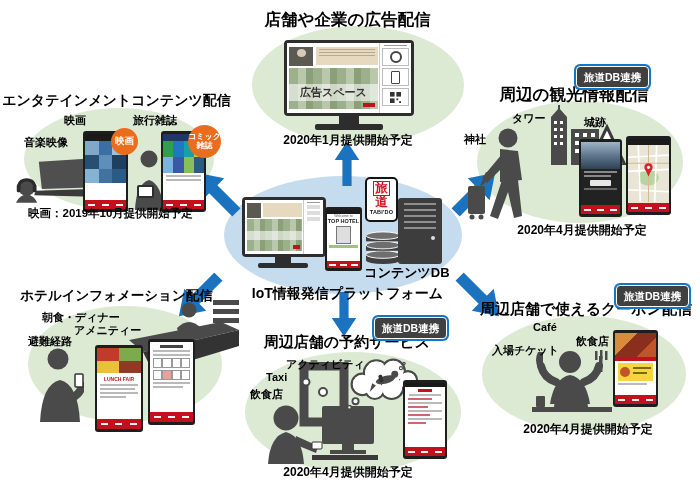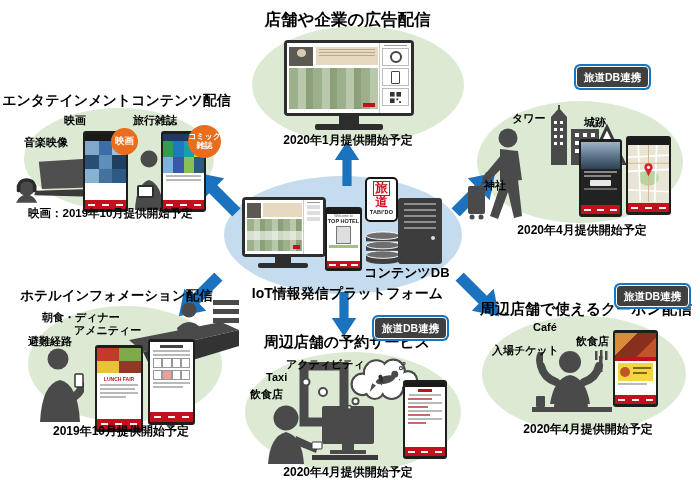--- a/index.html
+++ b/index.html
@@ -81,20 +81,21 @@
     <div class="scr">
       <div class="abs" style="left:2%;top:5%;width:19%;height:28%;background:#5a5a52;">
         <div class="abs" style="left:30%;top:12%;width:40%;height:40%;border-radius:50%;background:#d8c9b5;"></div>
       </div>
       <div class="abs" style="left:23%;top:5%;width:50%;height:26%;background:#e7d9bf;">
         <div class="gline" style="background:#b7a98f;height:1px;"></div>
           <div class="gline" style="background:#b7a98f;height:1px;"></div>
           <div class="gline" style="background:#b7a98f;height:1px;"></div>
       </div>
       <div class="abs" style="left:2%;top:36%;width:71%;height:58%;background:repeating-linear-gradient(90deg,#9db08c 0 9px,#b9c7aa 9px 17px,#8ba078 17px 24px);">
+        <div class="adband" style="font-size:11px;">広告スペース</div>
         <div class="abs" style="right:3%;bottom:4%;width:13%;height:10%;background:#c2101c;"></div>
       </div>
       <div class="abs" style="right:0;top:0;width:25%;height:100%;background:#fff;border-left:1px solid #ccc;">
         <div class="gline" style="height:1px;background:#999;margin:2px 4px;"></div>
         <div class="sb-item" style="height:16px;">
             <span style="display:block;width:8px;height:8px;border:2px solid #444;border-radius:50%;"></span>
           </div>
         <div class="sb-item" style="height:16px;">
             <span style="display:block;width:7px;height:11px;border:1.5px solid #444;border-radius:1px;"></span>
           </div>
@@ -179,23 +180,24 @@
           <i></i>
           <i></i>
         </div>
     </div>
   </div>
   <div class="obadge" style="left:111px;top:128px;width:27px;height:27px;font-size:9.5px;">映画</div>
   <div class="obadge" style="left:188px;top:125px;width:33px;height:33px;font-size:8px;">コミック雑誌</div>
   <div class="caption" style="left:28px;top:206px;text-align:left;font-size:11.5px;">映画：2019年10月提供開始予定</div>
 
   <div class="badge" style="left:576px;top:66px;">旅道DB連携</div>
+  <div class="sec-title" style="left:474px;top:84px;width:200px;font-size:16.5px;">周辺の観光情報配信</div>
   <div class="label" style="left:512px;top:111px;">タワー</div>
   <div class="label" style="left:584px;top:115px;">城跡</div>
-  <div class="label" style="left:484px;top:132px;margin-top:46px;">神社</div>
+  <div class="label" style="left:464px;top:132px;">神社</div>
 
   <div class="sil" style="left:527px;top:105px;width:100px;height:60px;">
     <svg viewBox="0 0 100 60">
       <rect x="31" y="0" width="2" height="7" fill="#4a4a4a"></rect>
       <polygon points="24,12 32,3 40,12" fill="#4a4a4a"></polygon>
       <rect x="24" y="12" width="16" height="48" fill="#4a4a4a"></rect>
       <g fill="#fff">
           <rect x="27" y="16" width="3" height="3"></rect>
           <rect x="33" y="16" width="3" height="3"></rect>
           <rect x="27" y="23" width="3" height="3"></rect>
@@ -400,21 +402,20 @@
       </div>
       <div class="gline"></div>
         <div class="gline" style="width:70%;"></div>
       <div class="pfoot">
           <i></i>
           <i></i>
           <i></i>
         </div>
     </div>
   </div>
-  <div class="caption" style="left:21px;top:423px;width:200px;">2019年10月提供開始予定</div>
 
   <div class="badge" style="left:374px;top:317px;">旅道DB連携</div>
   <div class="sec-title" style="left:247px;top:333px;width:200px;font-size:15px;">周辺店舗の予約サービス</div>
   <div class="label" style="left:286px;top:357px;">アクティビティ</div>
   <div class="label" style="left:266px;top:371px;">Taxi</div>
   <div class="label" style="left:250px;top:387px;">飲食店</div>
 
   <div class="sil" style="left:266px;top:362px;width:112px;height:102px;">
     <svg viewBox="0 0 112 102">
       <rect x="38" y="4" width="40" height="56" fill="none" stroke="#4a4a4a" stroke-width="9"></rect>

